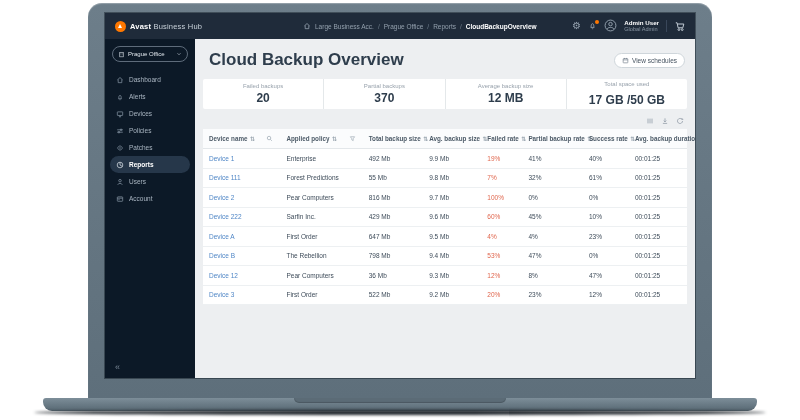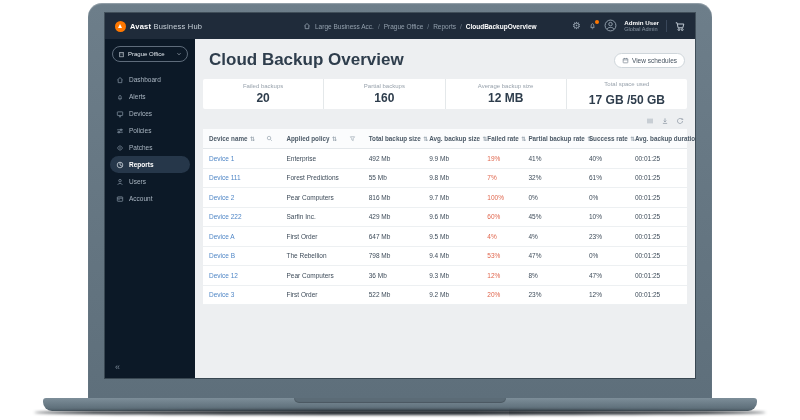--- a/index.html
+++ b/index.html
@@ -245,21 +245,21 @@
             </button>
           </div>
 
           <div class="stats-card">
             <div class="stat">
               <span class="stat-label">Failed backups</span>
               <span class="stat-value">20</span>
             </div>
             <div class="stat">
               <span class="stat-label">Partial backups</span>
-              <span class="stat-value">160</span>
+              <span class="stat-value">370</span>
             </div>
             <div class="stat">
               <span class="stat-label">Average backup size</span>
               <span class="stat-value">12 MB</span>
             </div>
             <div class="stat">
               <span class="stat-label">Total space used</span>
               <span class="stat-value">17 GB /50 GB</span>
             </div>
           </div>

